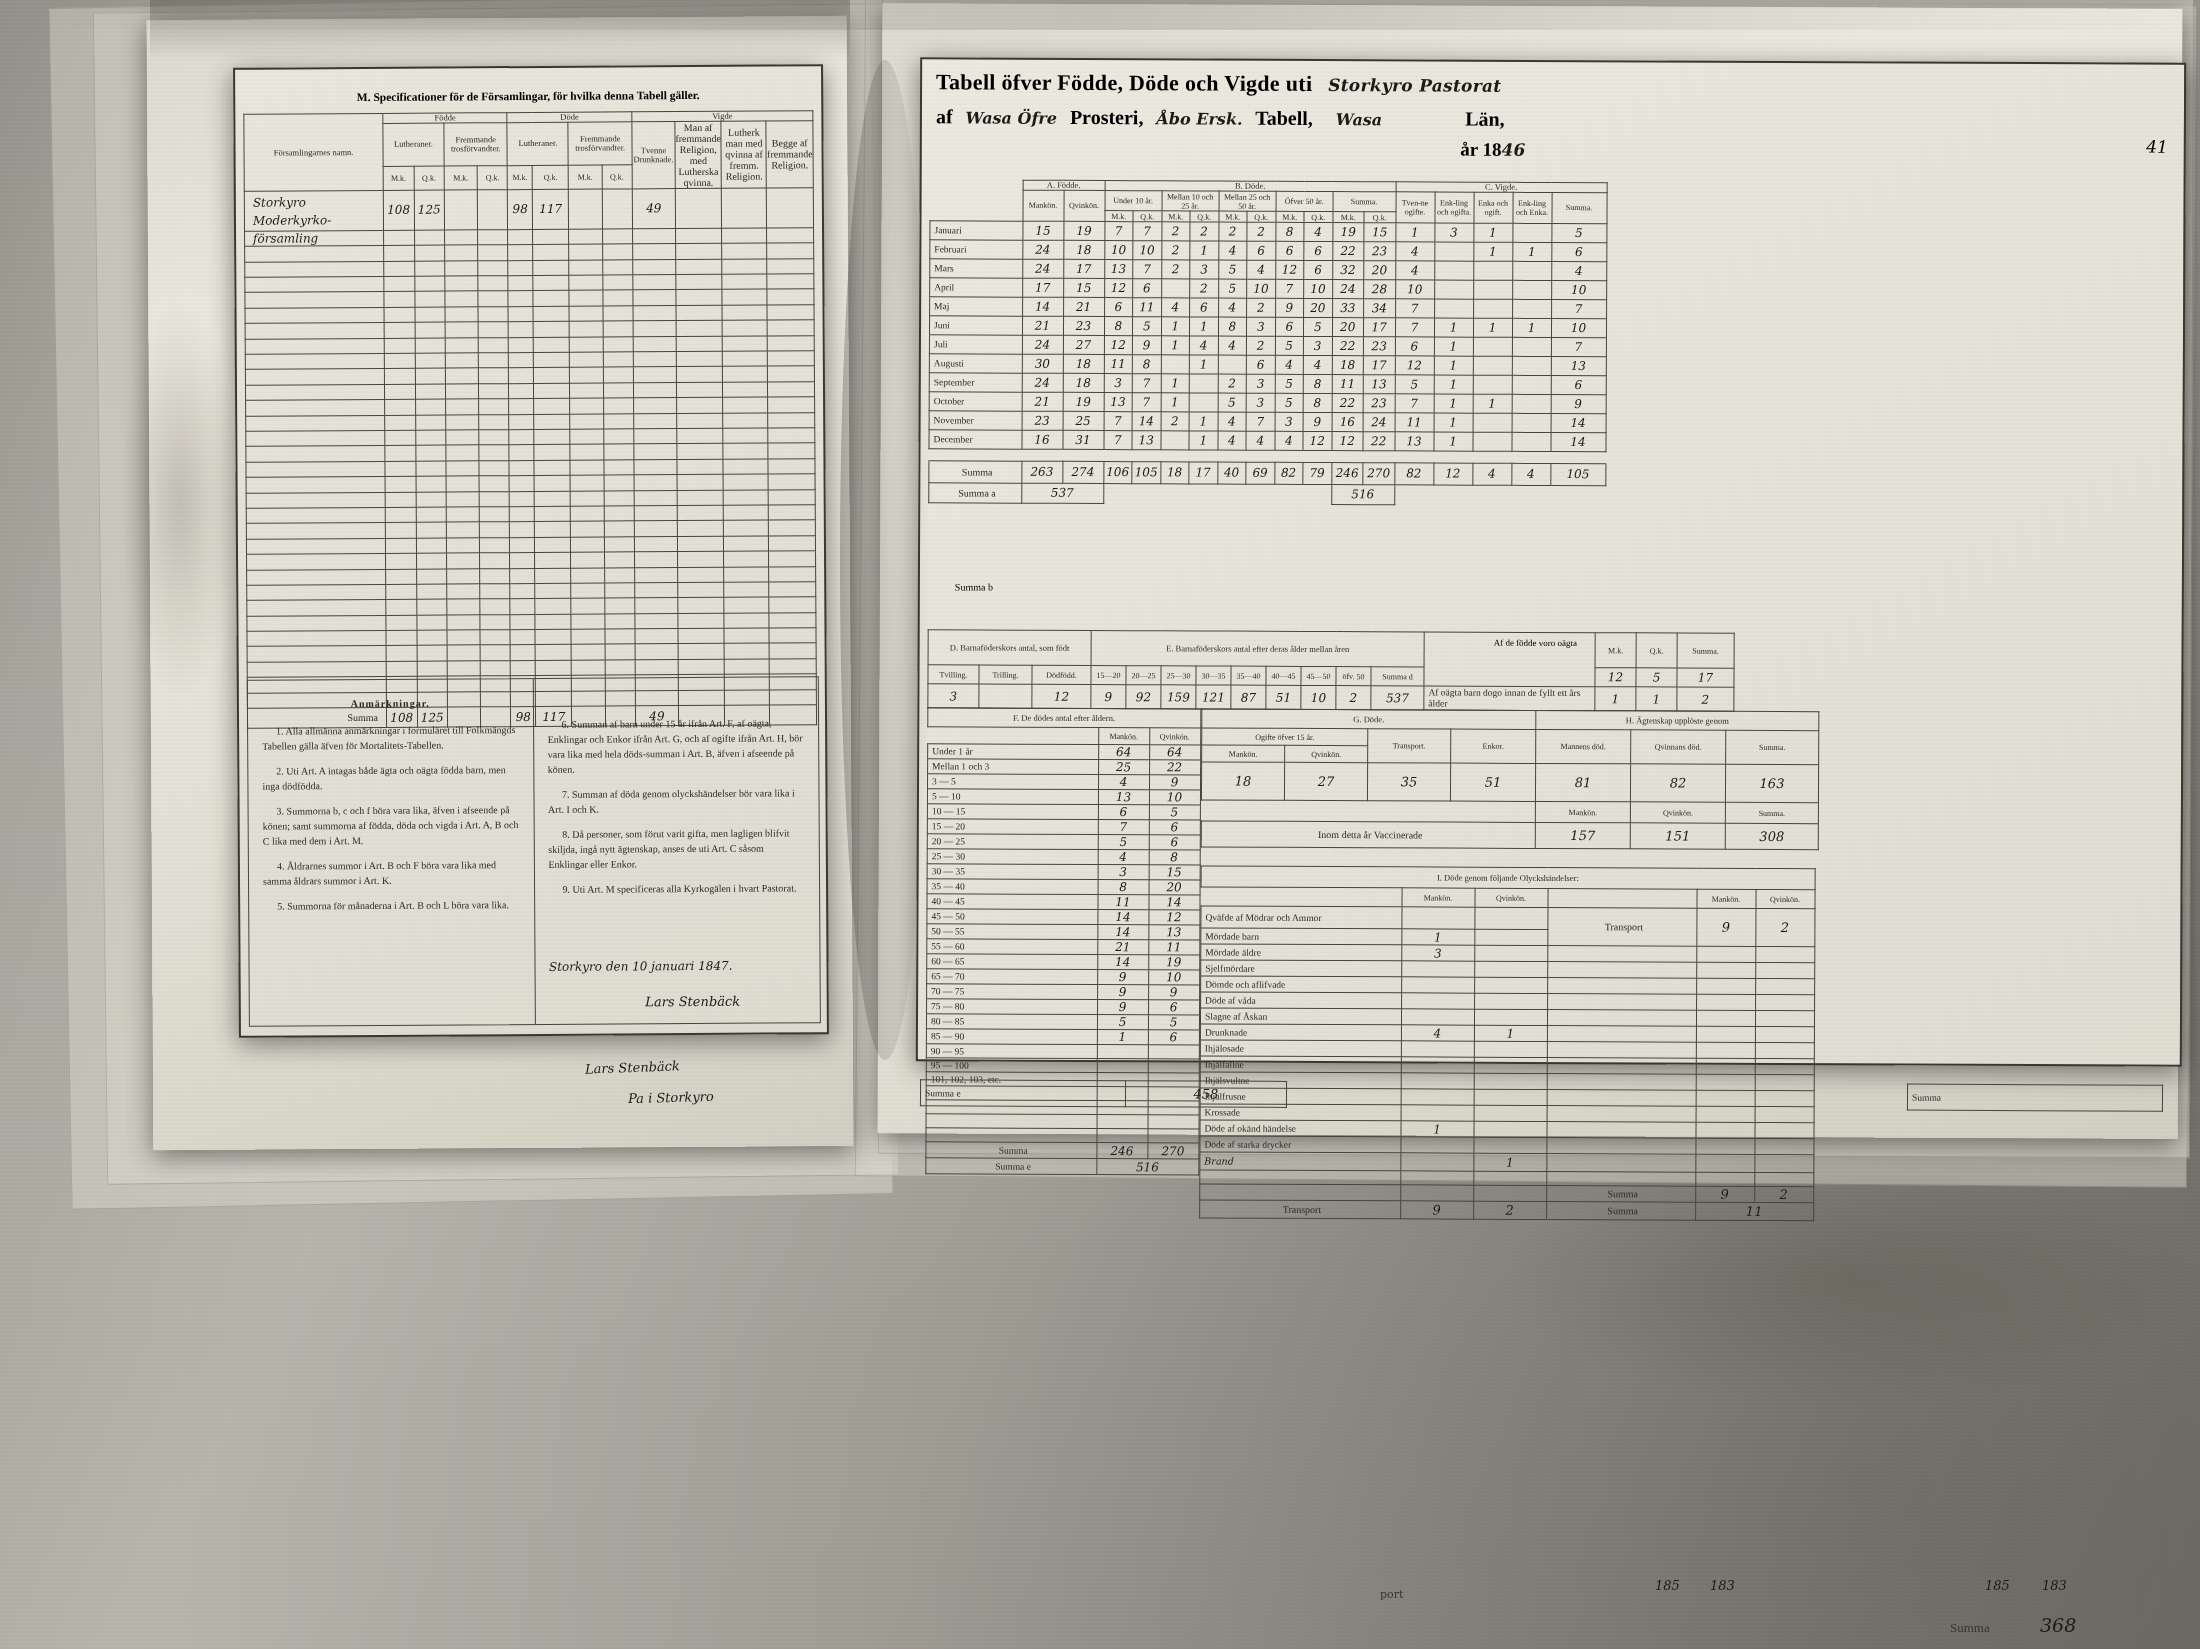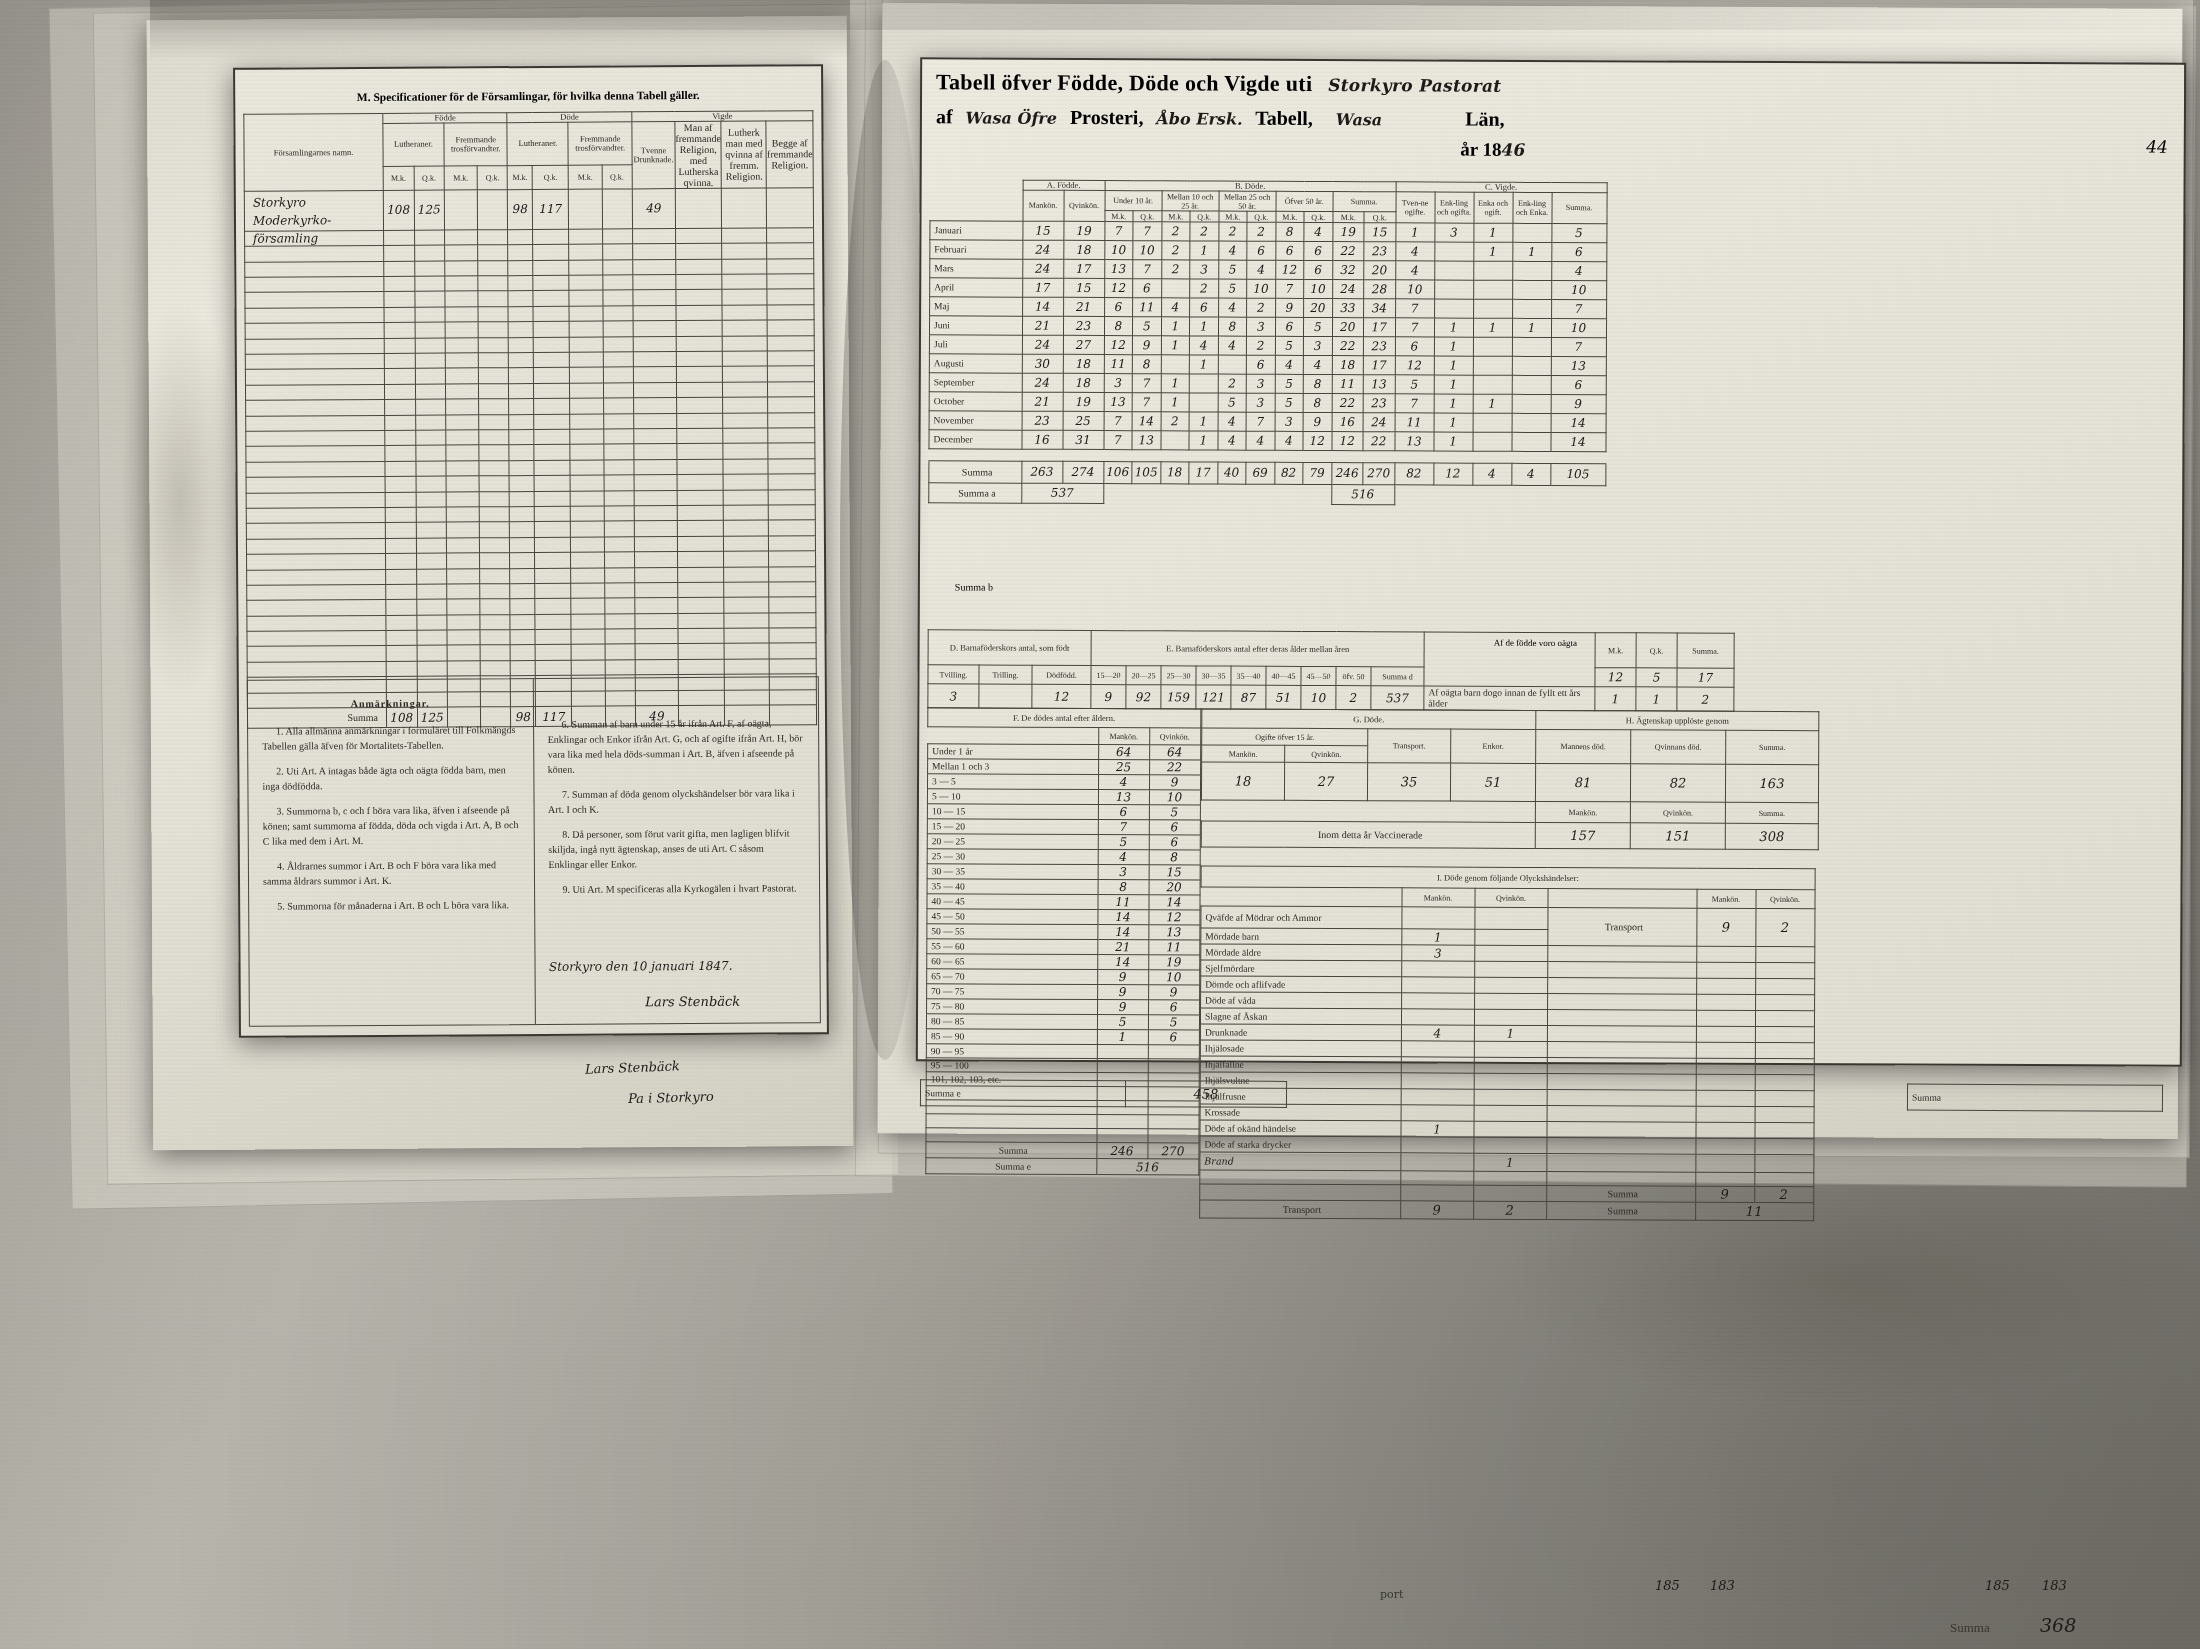--- a/index.html
+++ b/index.html
@@ -635,21 +635,21 @@
         <span>Prosteri,</span>
         <span class="hv2" style="font-size:16px;margin:0 8px;">Åbo Ersk.</span>
         <span>Tabell,</span>
         <span class="hv2" style="font-size:16px;margin:0 18px;">Wasa</span>
         <span style="margin-left:60px">Län,</span>
       </div>
       <div style="text-align:center;font-size:19px;font-weight:bold;margin-top:8px;margin-left:-120px;">
         <span>år 18</span><span class="hv2" style="font-size:17px">46</span>
       </div>
     </div>
-    <div id="rp-num">44</div>
+    <div id="rp-num">41</div>
 
     <table class="sect" style="left:8px;top:120px;">
       <tbody>
           <tr>
         <td rowspan="3" style="width:92px;height:22px" class="nb"></td>
         <td colspan="2" style="width:78px" class="hcell">A. Födde.</td>
         <td colspan="10" class="hcell">B. Döde.</td>
         <td colspan="5" class="hcell">C. Vigde.</td>
       </tr>
       <tr>

